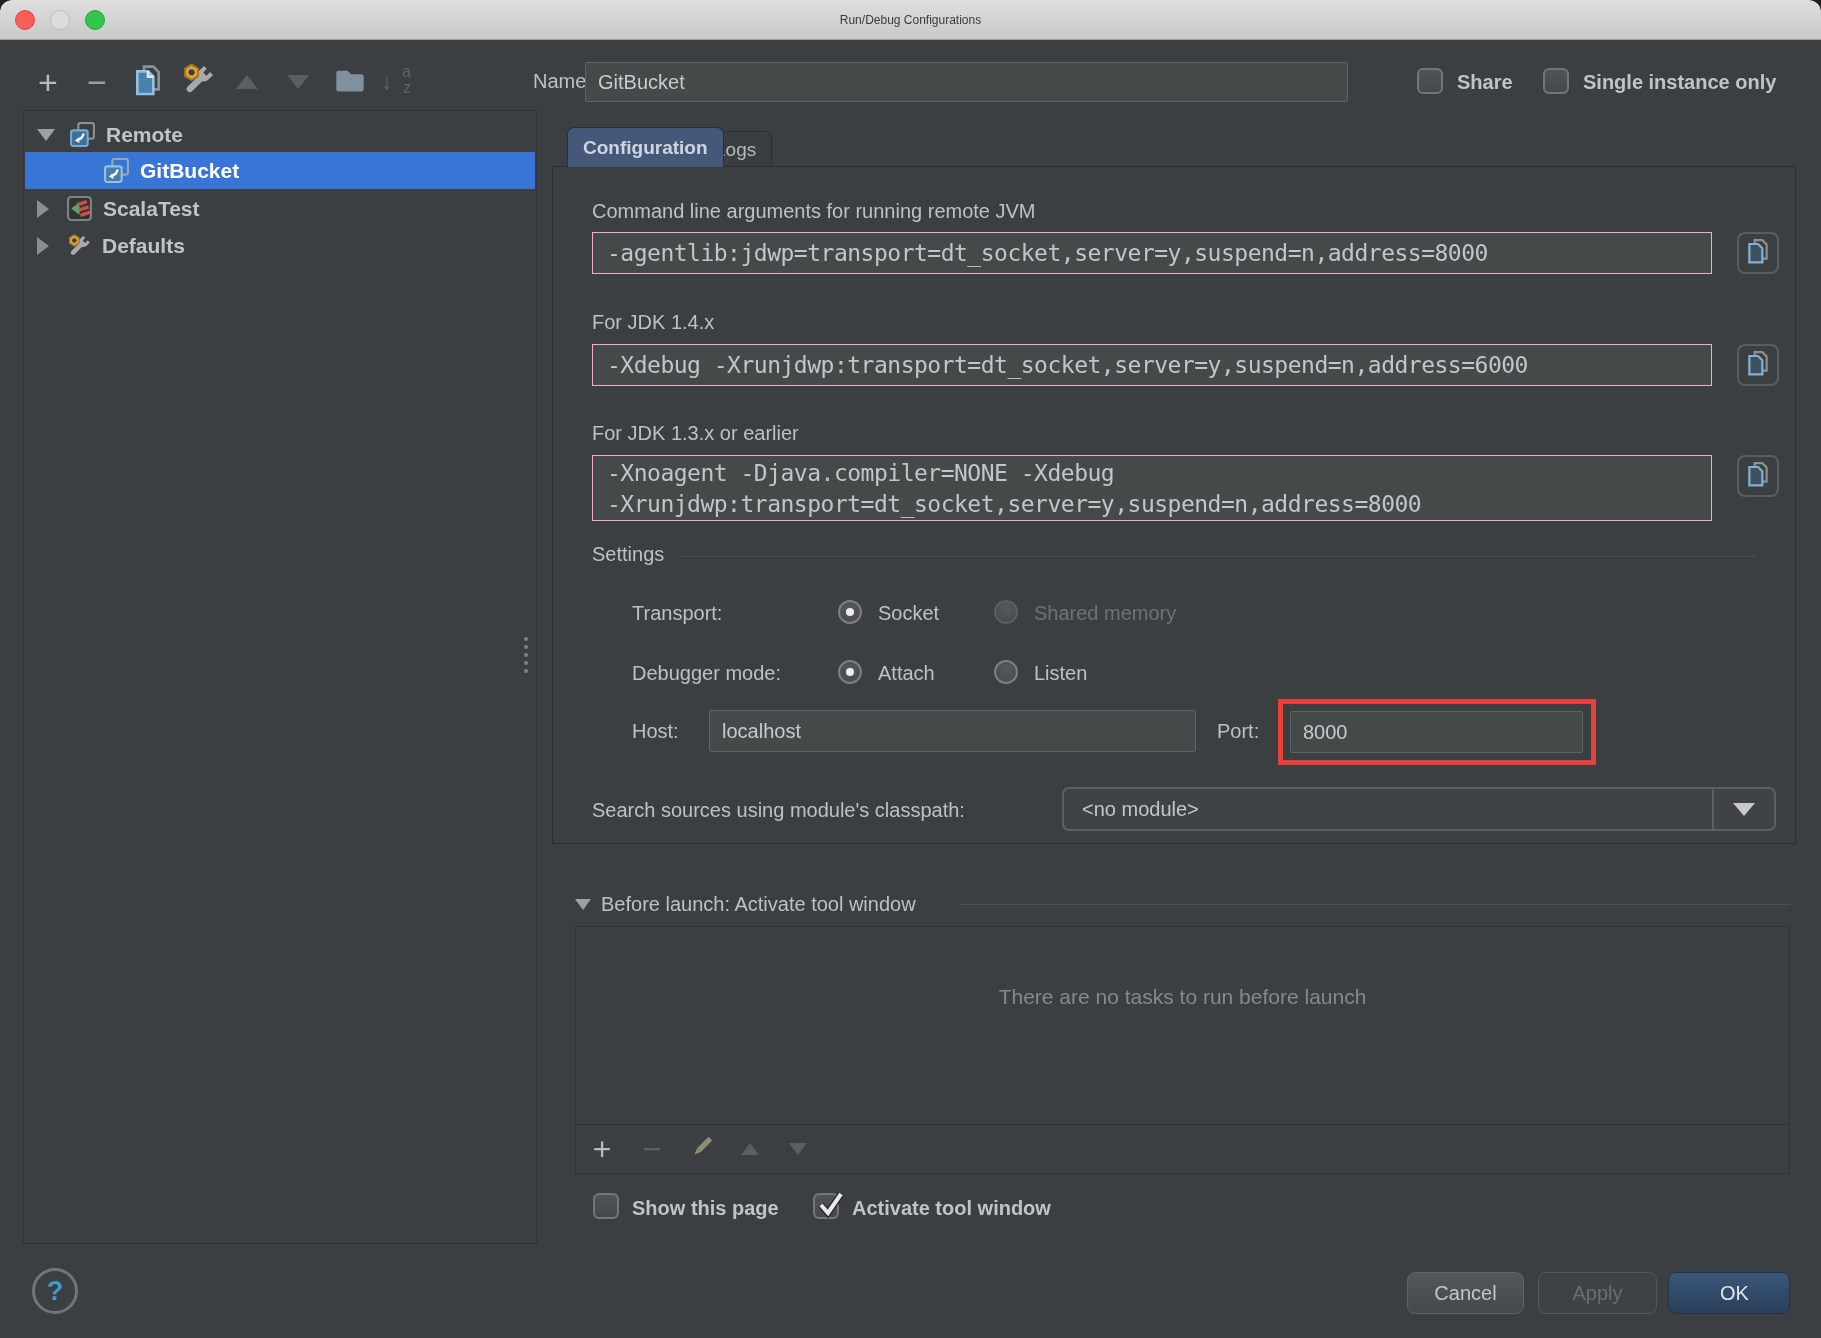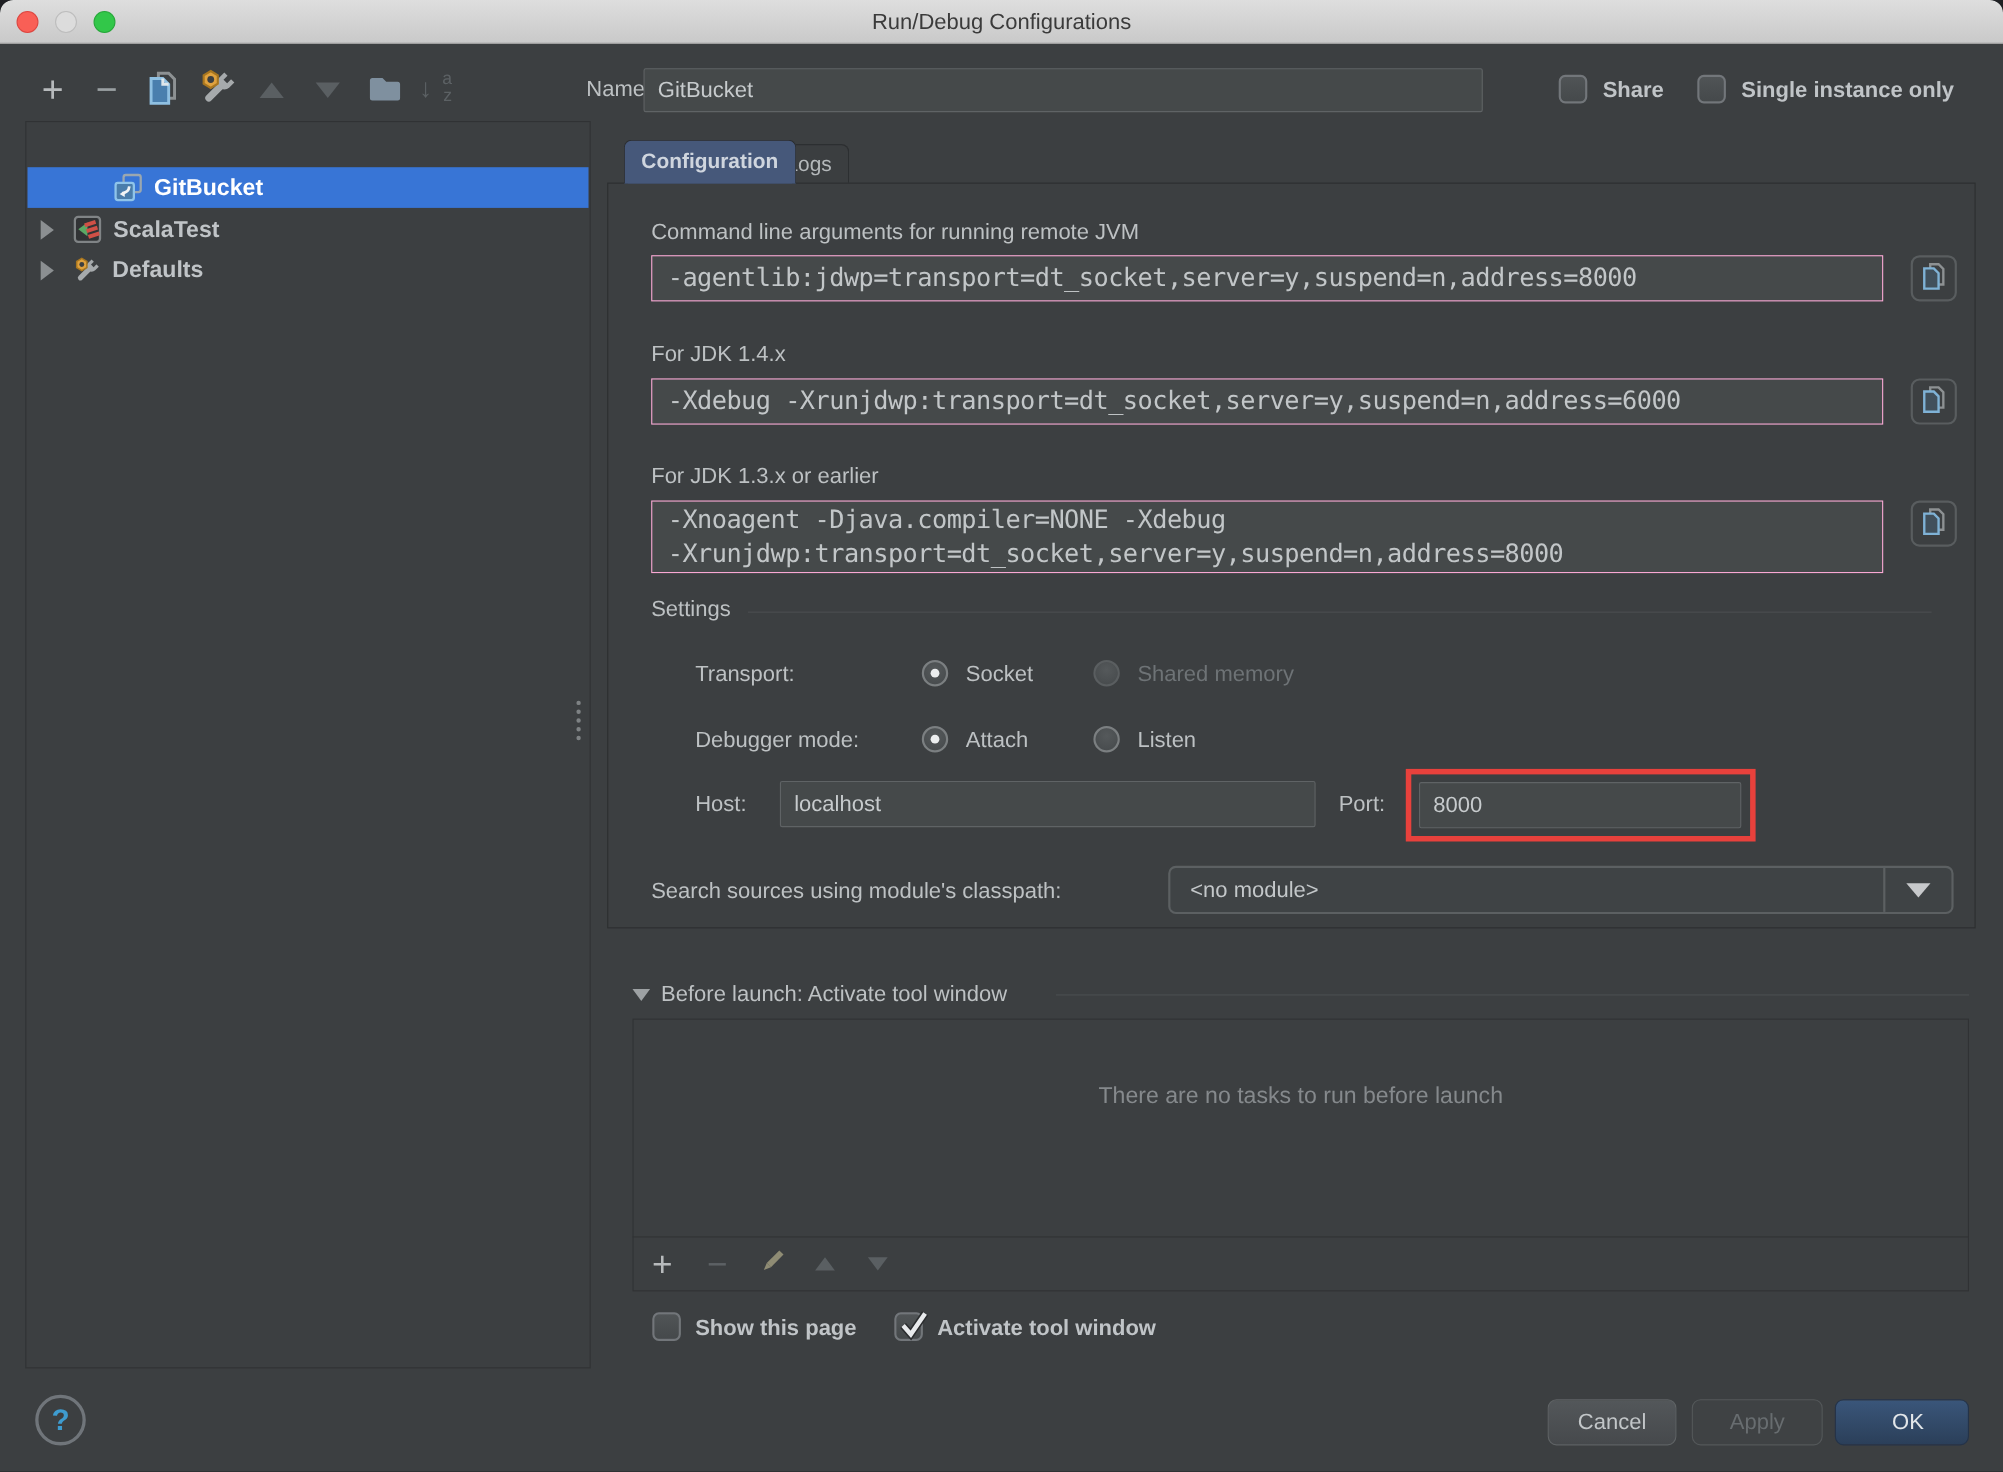--- a/index.html
+++ b/index.html
@@ -4,21 +4,21 @@
 <style>
   html,body{margin:0;padding:0;background:#1f2023;}
   *{box-sizing:border-box;font-family:"Liberation Sans",sans-serif;}
   #window{position:relative;width:1821px;height:1338px;background:#3c3f41;
     border-radius:12px 12px 0 0;overflow:hidden;color:#bdc1c3;}
   
   .titlebar{position:absolute;left:0;top:0;width:100%;height:40px;
     background:linear-gradient(180deg,#dedede,#c9c9c9);border-bottom:1px solid #9f9f9f;
     border-radius:12px 12px 0 0;}
   .title{position:absolute;left:0;top:0;width:100%;height:40px;line-height:40px;
-    text-align:center;font-size:20px;color:#3b3b3b;}
+    text-align:center;font-size:12px;color:#3b3b3b;}
   .light{position:absolute;top:10px;width:20px;height:20px;border-radius:50%;}
   .light.red{left:15px;background:#f95f56;border:1px solid #dd4741;}
   .light.mid{left:50px;background:#dcdcdc;border:1px solid #bdbdbd;}
   .light.grn{left:85px;background:#32c749;border:1px solid #27a83a;}
   
   .tbtn{position:absolute;top:62px;width:40px;height:40px;display:flex;
     align-items:center;justify-content:center;}
   .glyph-plus{font-size:34px;font-weight:300;color:#b7babc;line-height:1;}
   .glyph-minus{font-size:34px;font-weight:300;color:#9aa0a2;line-height:1;}
   .tri{width:0;height:0;border-left:11px solid transparent;border-right:11px solid transparent;}
@@ -155,20 +155,32 @@
   </div>
   <div class="tbtn" style="left:378px;">
     <span class="sortbox">
       <span class="ar">↓</span>
       <span class="a">a</span>
       <span class="z">z</span>
     </span>
   </div>
 
   <div class="tree">
+    <div class="trow" style="top:5px;">
+      <span class="disc open"></span>
+      <span class="ticon">
+        <svg width="27" height="27" viewBox="0 0 26 26">
+          <rect x="9" y="2" width="15" height="15" rx="2" fill="none" stroke="#8d9193" stroke-width="2"></rect>
+          <rect x="2" y="9" width="16" height="15" rx="2" fill="#3f6e96" stroke="#74abd4" stroke-width="2"></rect>
+          <path d="M14 12 q-0.5 5.5 -6.5 6" fill="none" stroke="#eceeef" stroke-width="2.4"></path>
+          <polygon points="10,16.2 10,21.2 5.5,18.7" fill="#eceeef"></polygon>
+        </svg>
+      </span>
+      <span class="lbl">Remote</span>
+    </div>
     <div class="trow sel" style="top:41px;">
       <span style="width:78px;"></span>
       <span class="ticon">
         <svg width="27" height="27" viewBox="0 0 26 26">
           <rect x="9" y="2" width="15" height="15" rx="2" fill="none" stroke="#9aa7b0" stroke-width="2"></rect>
           <rect x="2" y="9" width="16" height="15" rx="2" fill="#4a7dab" stroke="#8fc4ea" stroke-width="2"></rect>
           <path d="M14 12 q-0.5 5.5 -6.5 6" fill="none" stroke="#f2f4f5" stroke-width="2.4"></path>
           <polygon points="10,16.2 10,21.2 5.5,18.7" fill="#f2f4f5"></polygon>
         </svg>
       </span>

